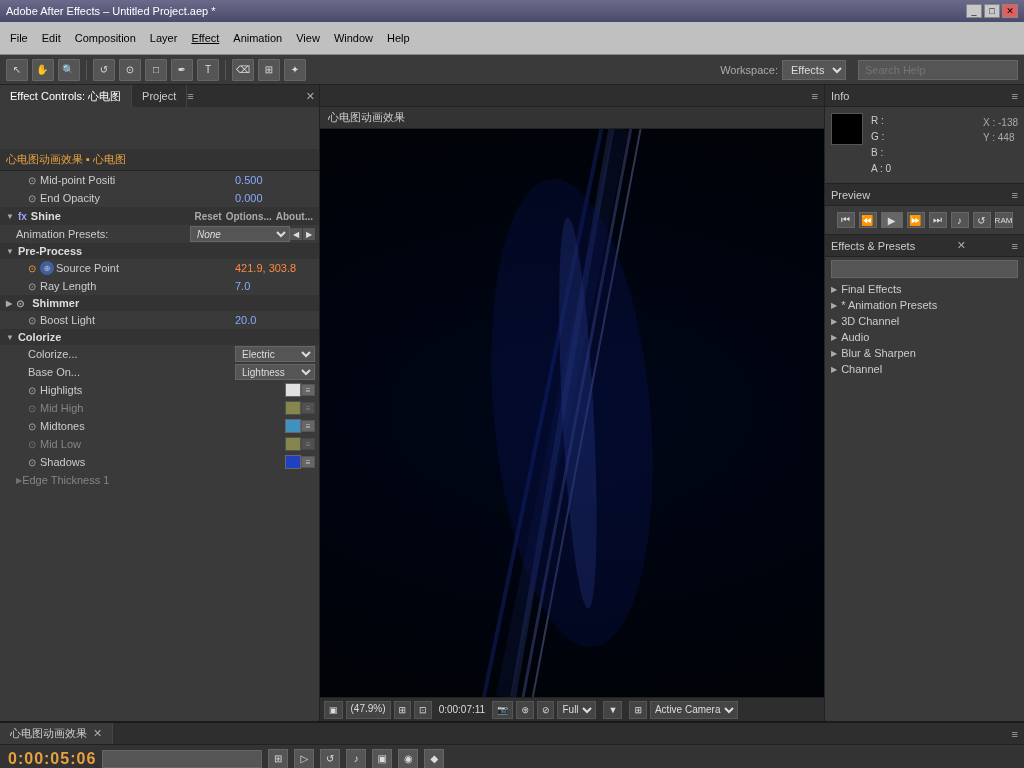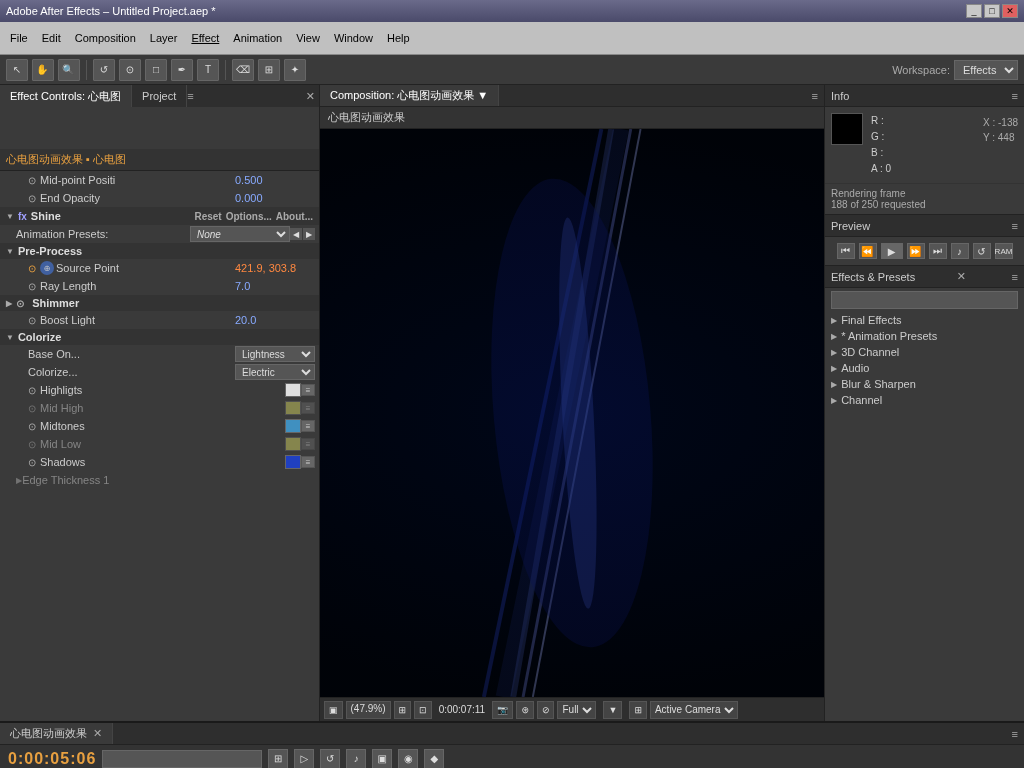--- a/index.html
+++ b/index.html
@@ -168,20 +168,21 @@
   <div class="tool-btn">✒</div>
   <div class="tool-btn">T</div>
   <div class="tool-separator"></div>
   <div class="tool-btn">⌫</div>
   <div class="tool-btn">⊞</div>
   <div class="tool-btn">✦</div>
   <span class="workspace-label">Workspace:</span>
   <select class="workspace-select">
     <option>Effects</option>
   </select>
+  <input class="search-box" type="text" placeholder="Search Help" style="">
 </div>
 
 <div id="main-area">
 
   <div id="left-panel">
     <div id="left-panel-tabs">
       <div class="panel-tab active">
         <span>Effect Controls: 心电图</span>
       </div>
       <div class="panel-tab">
@@ -256,34 +257,34 @@
         <span class="ec-label">Boost Light</span>
         <span class="ec-value">20.0</span>
       </div>
 
       <div class="ec-section-header">
         <span class="ec-triangle">▼</span>
         <span>Colorize</span>
       </div>
 
       <div class="ec-row ec-indent2">
+        <span class="ec-label">Colorize...</span>
+        <select class="ec-select" style="width:80px;">
+          <option>Electric</option>
+        </select>
+      </div>
+
+      <div class="ec-row ec-indent2">
         <span class="ec-label">Base On...</span>
         <select class="ec-select" style="width:80px;">
           <option>Lightness</option>
         </select>
       </div>
 
       <div class="ec-row ec-indent2">
-        <span class="ec-label">Colorize...</span>
-        <select class="ec-select" style="width:80px;">
-          <option>Electric</option>
-        </select>
-      </div>
-
-      <div class="ec-row ec-indent2">
         <span class="stopwatch">⊙</span>
         <span class="ec-label">Highligts</span>
         <span class="ec-color-swatch" style="background:#e0e0e0;"></span>
         <button class="ec-mini-btn">≡</button>
       </div>
 
       <div class="ec-row ec-indent2" style="opacity:0.5;">
         <span class="stopwatch">⊙</span>
         <span class="ec-label">Mid High</span>
         <span class="ec-color-swatch" style="background:#d0d060;"></span>
@@ -314,23 +315,20 @@
       <div class="ec-row ec-indent1" style="opacity:0.5;">
         <span class="ec-triangle">▶</span>
         <span class="ec-label">Edge Thickness 1</span>
       </div>
 
     </div>
   </div>
 
   <div id="center-panel">
     <div id="comp-header">
-      <div class="comp-tab active">
-        <span>Composition: 心电图动画效果 ▼</span>
-      </div>
       <span style="margin-left:auto; padding-right:6px; color:#aaa; cursor:pointer;">≡</span>
     </div>
     <div id="comp-title-bar">
       <span>心电图动画效果</span>
     </div>
     <div id="comp-viewer">
       
       <svg width="100%" height="100%" viewBox="0 0 490 290" preserveAspectRatio="xMidYMid slice">
         <rect width="490" height="290" fill="#000510"></rect>
 
@@ -385,24 +383,20 @@
           <div><span>R :</span></div>
           <div><span>G :</span></div>
           <div><span>B :</span></div>
           <div><span>A :</span> <span>0</span></div>
         </div>
         <div style="margin-left:auto;">
           <div class="info-coord"><span>X :</span> <span>-138</span></div>
           <div class="info-coord"><span>Y :</span> <span>448</span></div>
         </div>
       </div>
-      <div class="render-info">
-        <div>Rendering frame</div>
-        <div>188 of 250 requested</div>
-      </div>
     </div>
 
     <div id="preview-panel">
       <div id="preview-header">
         <span class="preview-tab">Preview</span>
         <span style="cursor:pointer; color:#aaa;">≡</span>
       </div>
       <div id="preview-controls">
         <button class="prev-btn">⏮</button>
         <button class="prev-btn">⏪</button>

